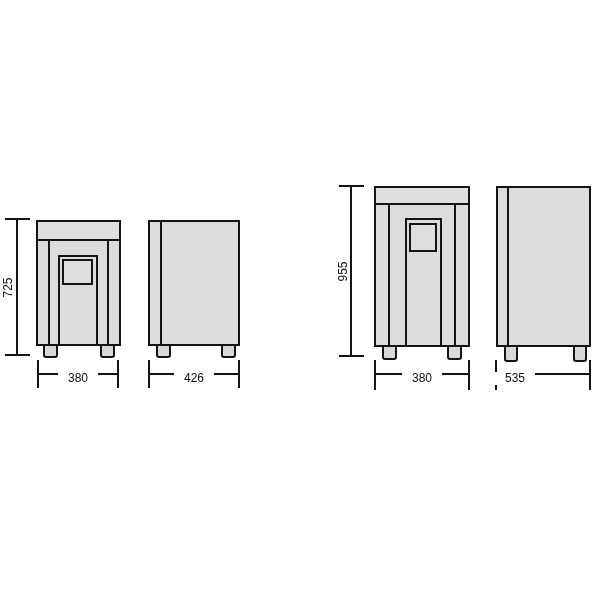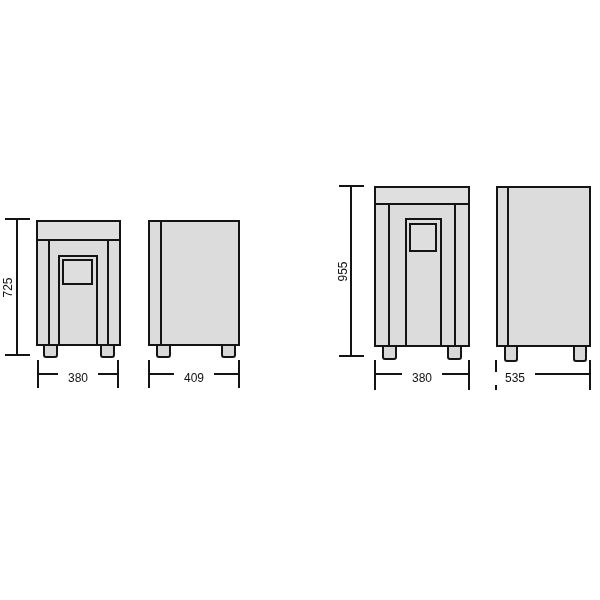--- a/index.html
+++ b/index.html
@@ -72,21 +72,21 @@
     <div class="caster" style="left:221px; top:343px; width:15px; height:15px;"></div>
 
     <div class="cabinet" style="left:148px; top:220px; width:92px; height:126px;">
       <div class="vline" style="left:10px; top:0; bottom:0;"></div>
     </div>
 
     <div>
       <div class="vline" style="left:148px; top:360px; height:28px;"></div>
       <div class="vline" style="left:238px; top:360px; height:28px;"></div>
       <div class="hline" style="left:148px; top:373px; width:92px;"></div>
-      <div class="dim-label" style="left:174px; top:372px; width:40px;">409</div>
+      <div class="dim-label" style="left:174px; top:372px; width:40px;">426</div>
     </div>
   </div>
 
   <div>
 
     <div>
       <div class="hline" style="left:339px; top:185px; width:25px;"></div>
       <div class="vline" style="left:350px; top:185px; height:172px;"></div>
       <div class="hline" style="left:339px; top:355px; width:25px;"></div>
       <div class="dim-label vert" style="left:322px; top:265px; width:42px; height:13px;">955</div>

